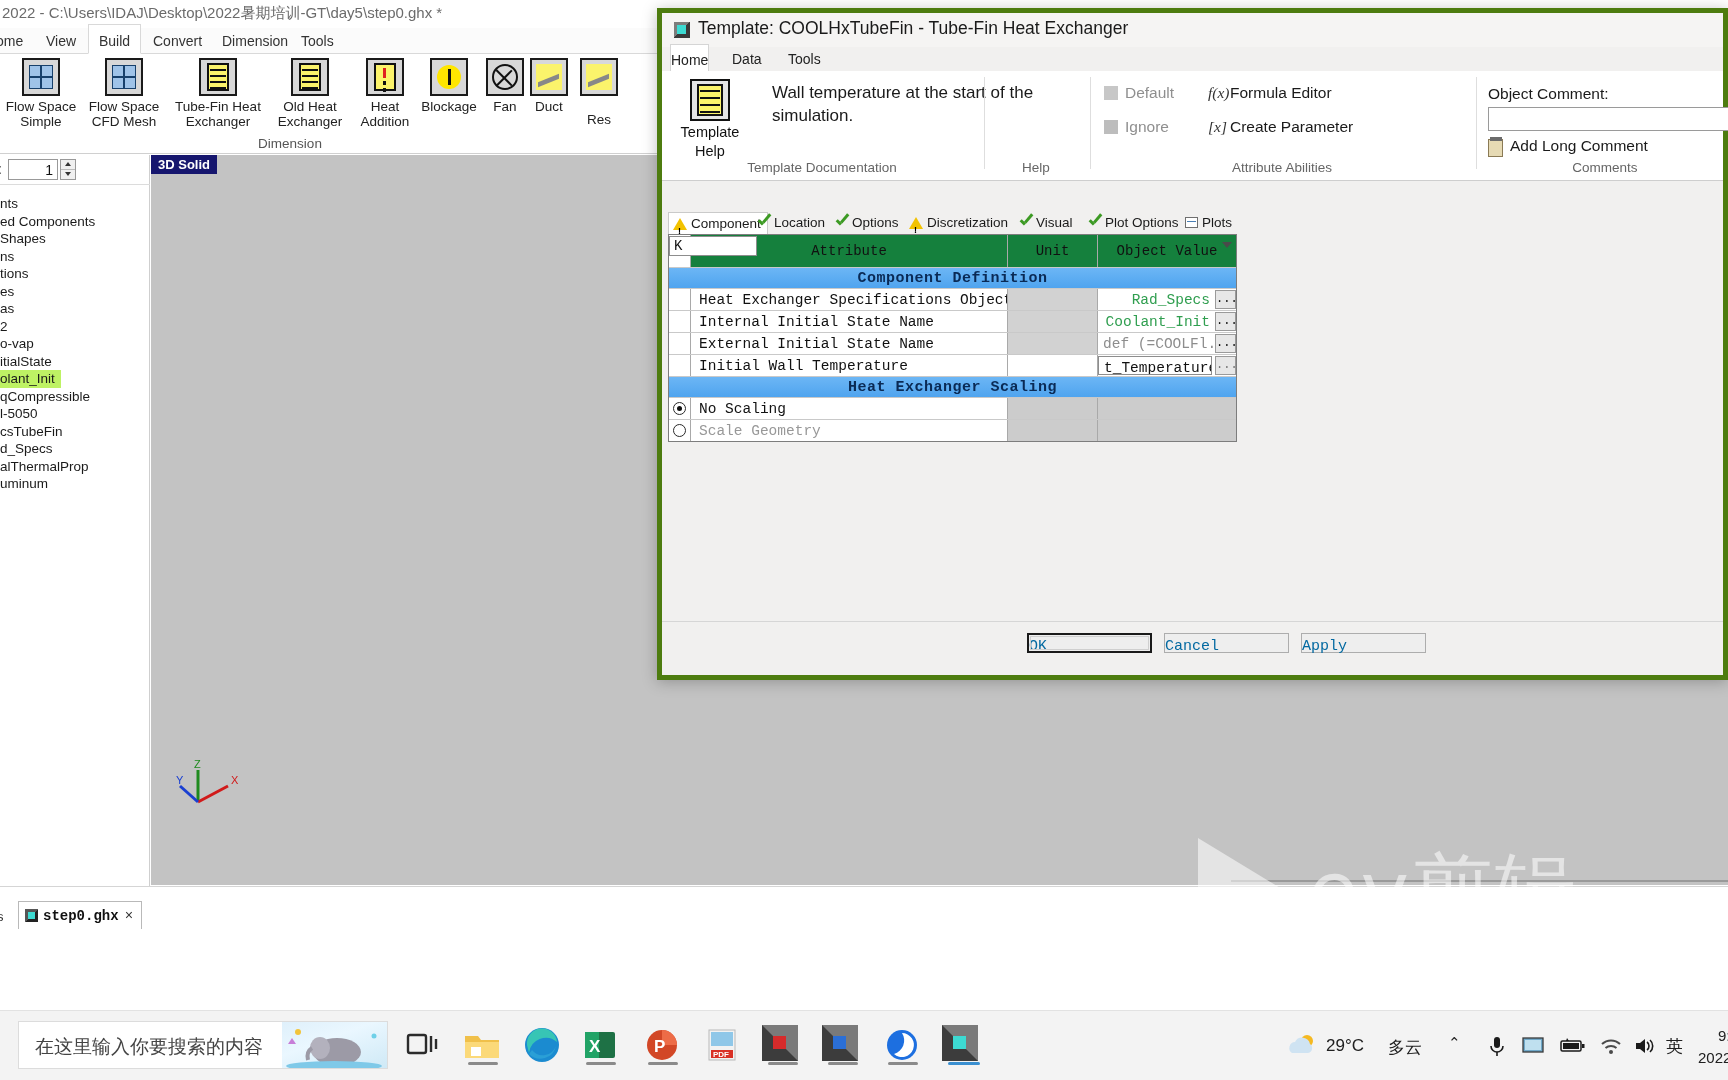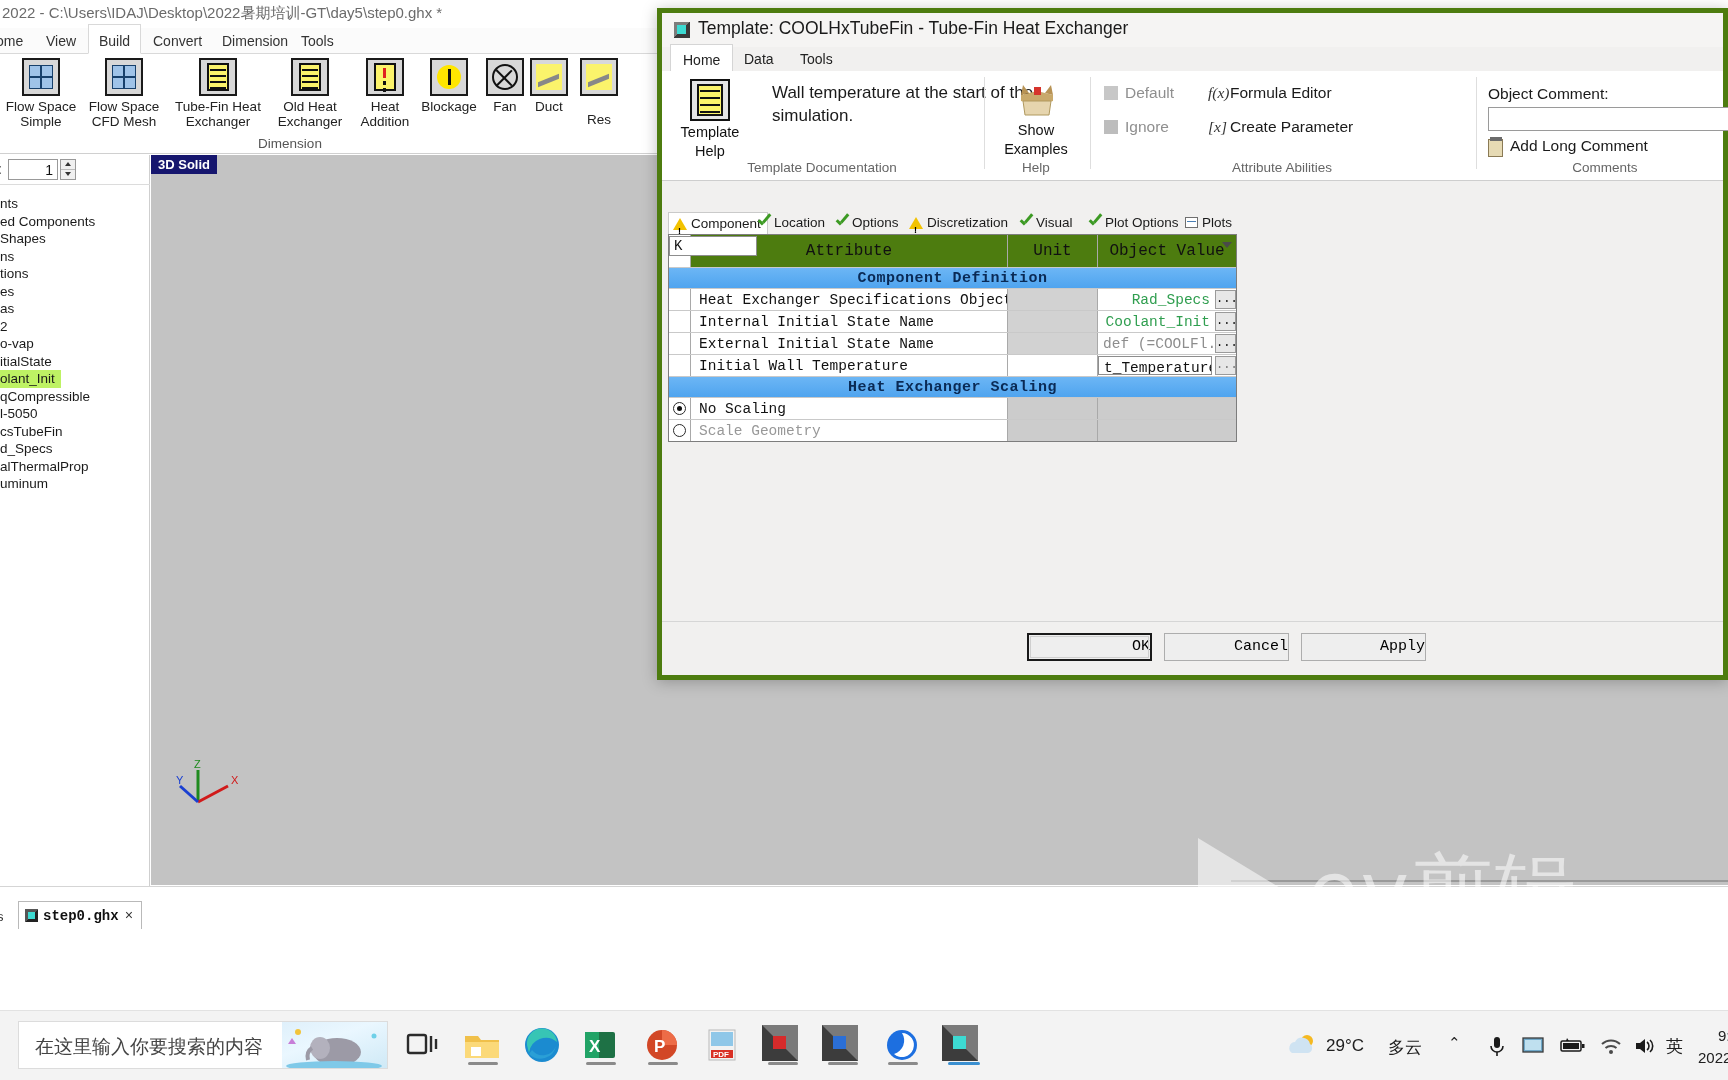--- a/index.html
+++ b/index.html
@@ -152,21 +152,21 @@
     background:#f1f0ef; border:5px solid #4d7c0f;
     box-shadow:0 2px 14px rgba(0,0,0,0.25);
   }
   #dlg-titlebar { position:absolute; left:0; top:0; width:100%; height:34px; background:#f5f4f3; }
   #dlg-title-ico { position:absolute; left:12px; top:9px; width:16px;height:16px;
       background:linear-gradient(135deg,#7c7c7c 0 50%,#3a3a3a 50% 100%); }
   #dlg-title-ico:after{content:"";position:absolute;left:3px;top:3px;width:9px;height:9px;background:#3ddad2;}
   #dlg-title-text { position:absolute; left:36px; top:5px; font-size:17.5px; color:#1a1a1a; }
 
   #dlg-tabs { position:absolute; left:0; top:34px; width:100%; height:24px; }
-  .dlg-tab { position:absolute; top:0; height:24px; line-height:24px; font-size:14px; color:#222; padding:0 12px; }
+  .dlg-tab { position:absolute; top:0; height:24px; line-height:24px; font-size:14px; color:#222; padding:0 0; }
   .dlg-tab.active { background:#ffffff; border:1px solid #d5d5d5; border-bottom:1px solid #fff; top:-3px; height:28px; line-height:30px; }
 
   #dlg-ribbon { position:absolute; left:0; top:58px; width:100%; height:110px; background:#ffffff; border-bottom:1px solid #cecece;}
   .dlg-group-sep { position:absolute; top:6px; width:1px; height:92px; background:#dedede;}
   .dlg-group-lbl { position:absolute; top:89px; font-size:13.5px; color:#666; text-align:center;}
 
   #tpl-help-ico { position:absolute; left:28px; top:8px; width:40px; height:42px; border:2px solid #111; background:#e4e4e4;}
   #tpl-help-ico .ico-fin{left:5px;right:5px;top:3px;bottom:3px;}
   #tpl-help-lbl { position:absolute; left:0px; top:52px; width:96px; text-align:center; font-size:14.5px; color:#111; line-height:19px;}
   #tpl-doc-text { position:absolute; left:110px; top:10px; width:290px; font-size:17px; color:#1a1a1a; line-height:23px;}
@@ -203,21 +203,21 @@
     position:absolute; left:6px; top:221px; width:569px;
     border:1px solid #7d7d7d; background:#ffffff;
     font-family:"Liberation Mono", monospace; font-size:14.5px; color:#111;
   }
   .trow { display:flex; height:22px; line-height:22px; border-top:1px solid #c9c9c9;}
   .trow:first-child{ border-top:none; }
   .c-mark { width:22px; border-right:1px solid #a9a9a9; flex:0 0 22px; position:relative;}
   .c-attr { flex:1 1 auto; border-right:1px solid #a9a9a9; padding-left:8px; white-space:nowrap; overflow:hidden;}
   .c-unit { flex:0 0 90px; border-right:1px solid #a9a9a9; }
   .c-val  { flex:0 0 138px; position:relative; }
-  .hdr { height:32px; line-height:32px; background:#4d7c0f; text-align:center; font-size:16px;}
+  .hdr { height:32px; line-height:32px; background:#15803d; text-align:center; font-size:14px;}
   .hdr .c-attr, .hdr .c-unit, .hdr .c-val { text-align:center; padding-left:0; }
   .hdr .c-mark{ background:#ffffff;}
   .section { background:linear-gradient(#6cb6f5,#4fa4ef); color:#0a2a55; font-weight:bold;
      text-align:center; height:21px; line-height:21px; font-size:15px; letter-spacing:0.5px;}
   .cell-grey { background:#d2d2d2; }
   .cell-grey-dk { background:#cccccc; }
   .val-inner { position:absolute; left:0; top:0; right:22px; height:100%; background:#fff;
       text-align:right; padding-right:4px; overflow:hidden; white-space:nowrap;}
   .val-green { color:#2f9e4f; }
   .val-grey  { color:#8d8d8d; }
@@ -226,23 +226,23 @@
   .unit-select { position:absolute; left:0; top:1px; width:88px; height:20px; background:#fff;
       border:1px solid #8d8d8d; font-size:14px; padding-left:4px; line-height:19px; text-align:left;}
   .unit-caret { position:absolute; right:4px; top:7px; width:0;height:0;
       border-left:5px solid transparent;border-right:5px solid transparent;border-top:6px solid #4a4a4a;}
   .radio { position:absolute; left:4px; top:4px; width:13px; height:13px; border:1.5px solid #2a2a2a; border-radius:50%; background:#fff;}
   .radio.on:after{ content:""; position:absolute; left:2.5px; top:2.5px; width:5px; height:5px; background:#111; border-radius:50%;}
   .disabled-text { color:#989898; }
 
   #dlg-footer { position:absolute; left:0; bottom:0; width:100%; height:54px; background:#f1f0ef; border-top:1px solid #d6d6d6;}
   .dlg-btn {
-    position:absolute; top:11px; height:28px; width:125px; background:#eeeeee;
+    position:absolute; top:11px; height:20px; width:125px; background:#eeeeee;
     border:1px solid #adadad; font-family:"Liberation Mono", monospace; font-size:15px;
-    color:#000000; text-align:right; line-height:26px;
+    color:#0369a1; text-align:left; line-height:26px;
   }
   .dlg-btn.default { border:2px solid #1a1a1a; line-height:24px;}
   .dlg-btn.default:after{content:"";position:absolute;inset:1px;border:1px solid #cfcfcf;}
 </style>
 </head>
 <body>
 
 <div id="bg-app">
 
   <div id="bg-titlebar">2022 - C:\Users\IDAJ\Desktop\2022暑期培训-GT\day5\step0.ghx *</div>
@@ -449,31 +449,20 @@
             <span style="top:25px"></span>
           </div>
       </div>
       <div id="tpl-help-lbl" style="white-space:pre-line;">Template
 Help</div>
     </div>
     <div id="tpl-doc-text">Wall temperature at the start of the simulation.</div>
     <div class="dlg-group-lbl" style="left:0px; width:320px;">Template Documentation</div>
     <div class="dlg-group-sep" style="left:322px;"></div>
 
-    <div style="position:absolute;left:324px;top:0;width:100px;height:88px;">
-      <svg id="show-ex-ico" viewBox="0 0 40 38">
-        <path d="M4 14 L20 10 L36 14 L36 20 L20 24 L4 20 Z" fill="#c9a96b"></path>
-        <path d="M4 14 L6 4 L12 12 Z" fill="#b89355"></path>
-        <path d="M36 14 L34 4 L28 12 Z" fill="#b89355"></path>
-        <rect x="17" y="6" width="7" height="8" fill="#d6342c"></rect>
-        <path d="M6 20 L34 20 L32 34 L8 34 Z" fill="#e6d5ae" stroke="#b0995f" stroke-width="1"></path>
-      </svg>
-      <div id="show-ex-lbl" style="white-space:pre-line;">Show
-Examples</div>
-    </div>
     <div class="dlg-group-lbl" style="left:324px; width:100px;">Help</div>
     <div class="dlg-group-sep" style="left:428px;"></div>
 
     <div class="attr-btn" style="left:442px; top:13px;">
       <span class="attr-sq"></span><span>Default</span>
     </div>
     <div class="attr-btn" style="left:442px; top:47px;">
       <span class="attr-sq" style="background:#bdbdbd;"></span><span>Ignore</span>
     </div>
     <div class="attr-btn enabled" style="left:546px; top:13px;">

